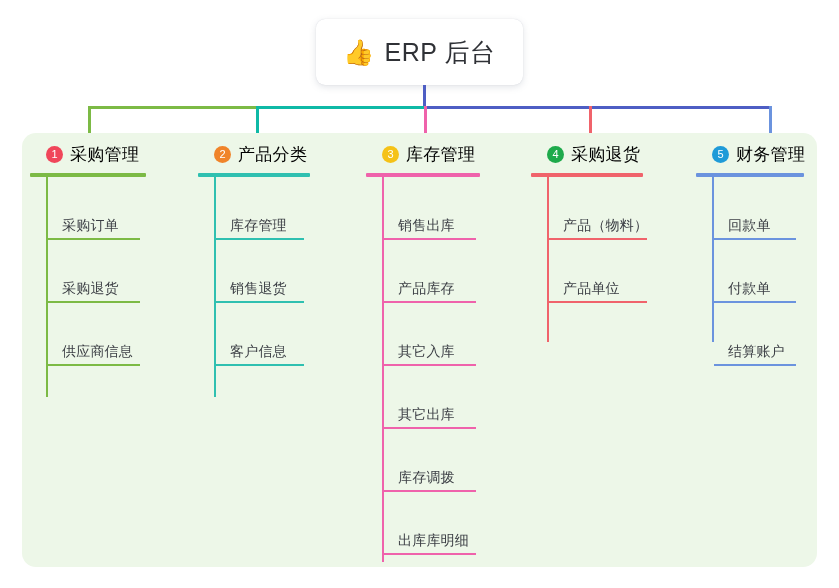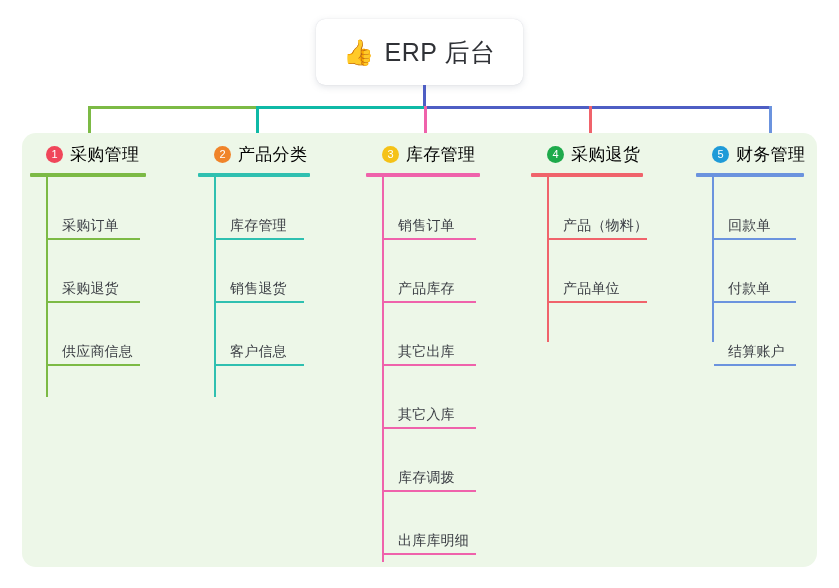--- a/index.html
+++ b/index.html
@@ -202,33 +202,33 @@
       </div>
       <div class="column" style="left: 366px;">
         <div class="col-head">
           <span class="badge" style="background: rgb(245, 194, 23);">3</span>
           <span class="col-title">库存管理</span>
         </div>
         <div class="head-rule" style="background: rgb(239, 98, 171); width: 114px;"></div>
         <div class="items">
           <div class="spine" style="background: rgb(239, 98, 171); height: 385px;"></div>
           <div class="item">
-            <span class="item-text">销售订单</span>
+            <span class="item-text">销售出库</span>
             <div class="item-rule" style="background: rgb(239, 98, 171); width: 92px;"></div>
           </div>
           <div class="item">
             <span class="item-text">产品库存</span>
             <div class="item-rule" style="background: rgb(239, 98, 171); width: 92px;"></div>
           </div>
           <div class="item">
+            <span class="item-text">其它入库</span>
+            <div class="item-rule" style="background: rgb(239, 98, 171); width: 92px;"></div>
+          </div>
+          <div class="item">
             <span class="item-text">其它出库</span>
-            <div class="item-rule" style="background: rgb(239, 98, 171); width: 92px;"></div>
-          </div>
-          <div class="item">
-            <span class="item-text">其它入库</span>
             <div class="item-rule" style="background: rgb(239, 98, 171); width: 92px;"></div>
           </div>
           <div class="item">
             <span class="item-text">库存调拨</span>
             <div class="item-rule" style="background: rgb(239, 98, 171); width: 92px;"></div>
           </div>
           <div class="item">
             <span class="item-text">出库库明细</span>
             <div class="item-rule" style="background: rgb(239, 98, 171); width: 92px;"></div>
           </div>

